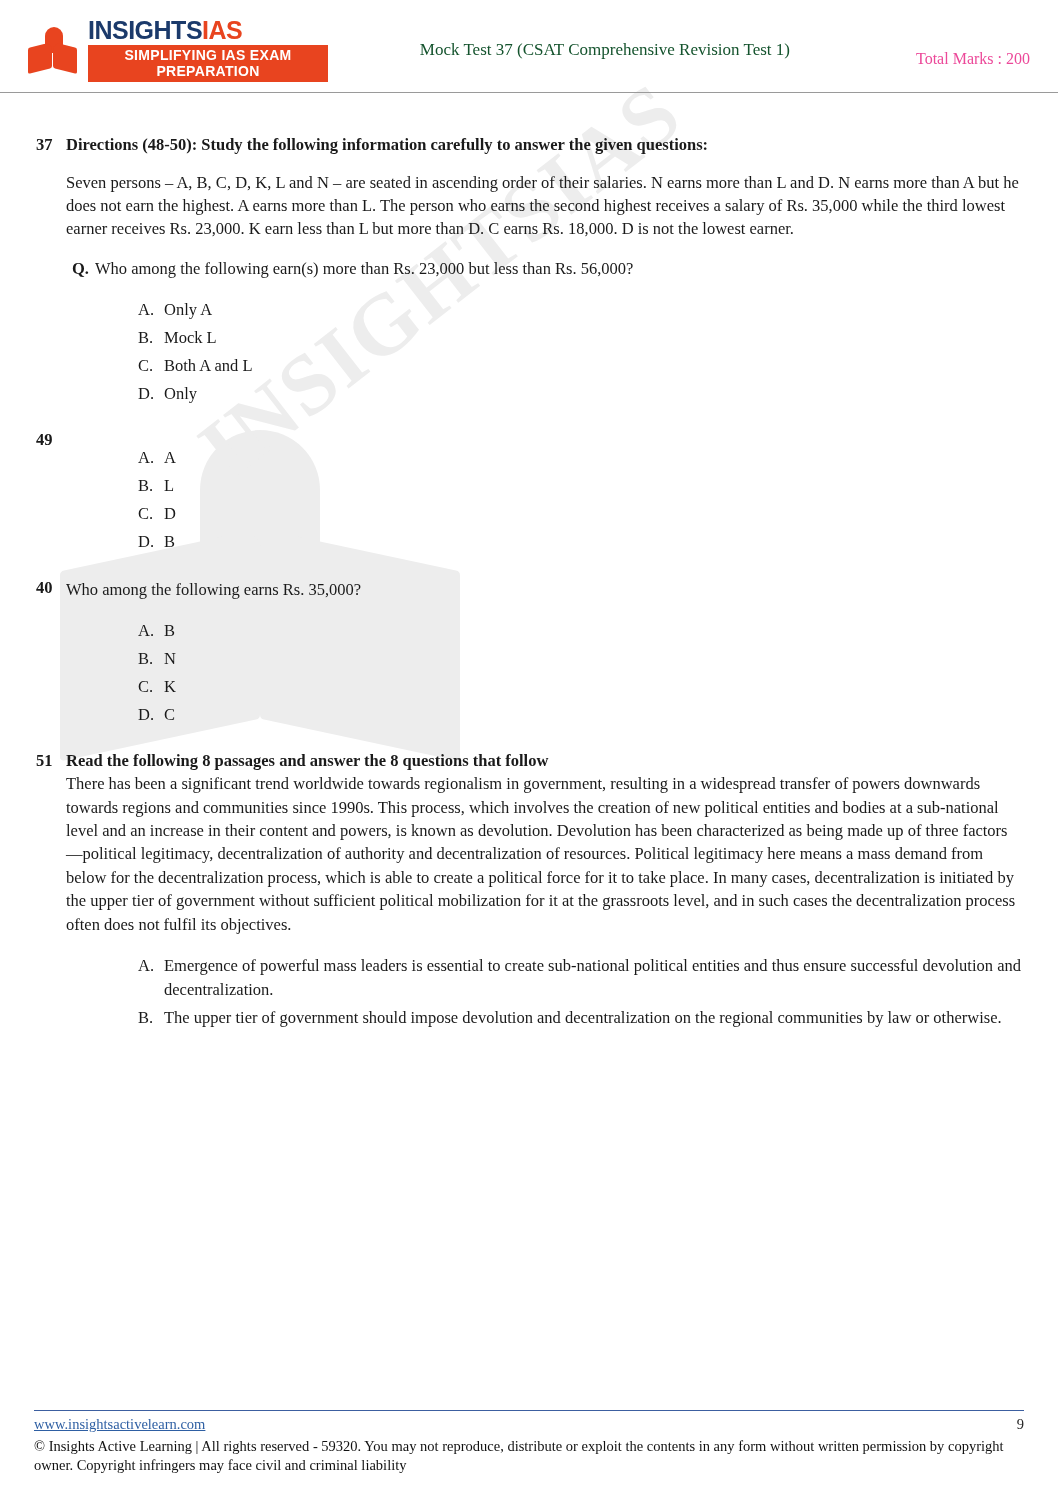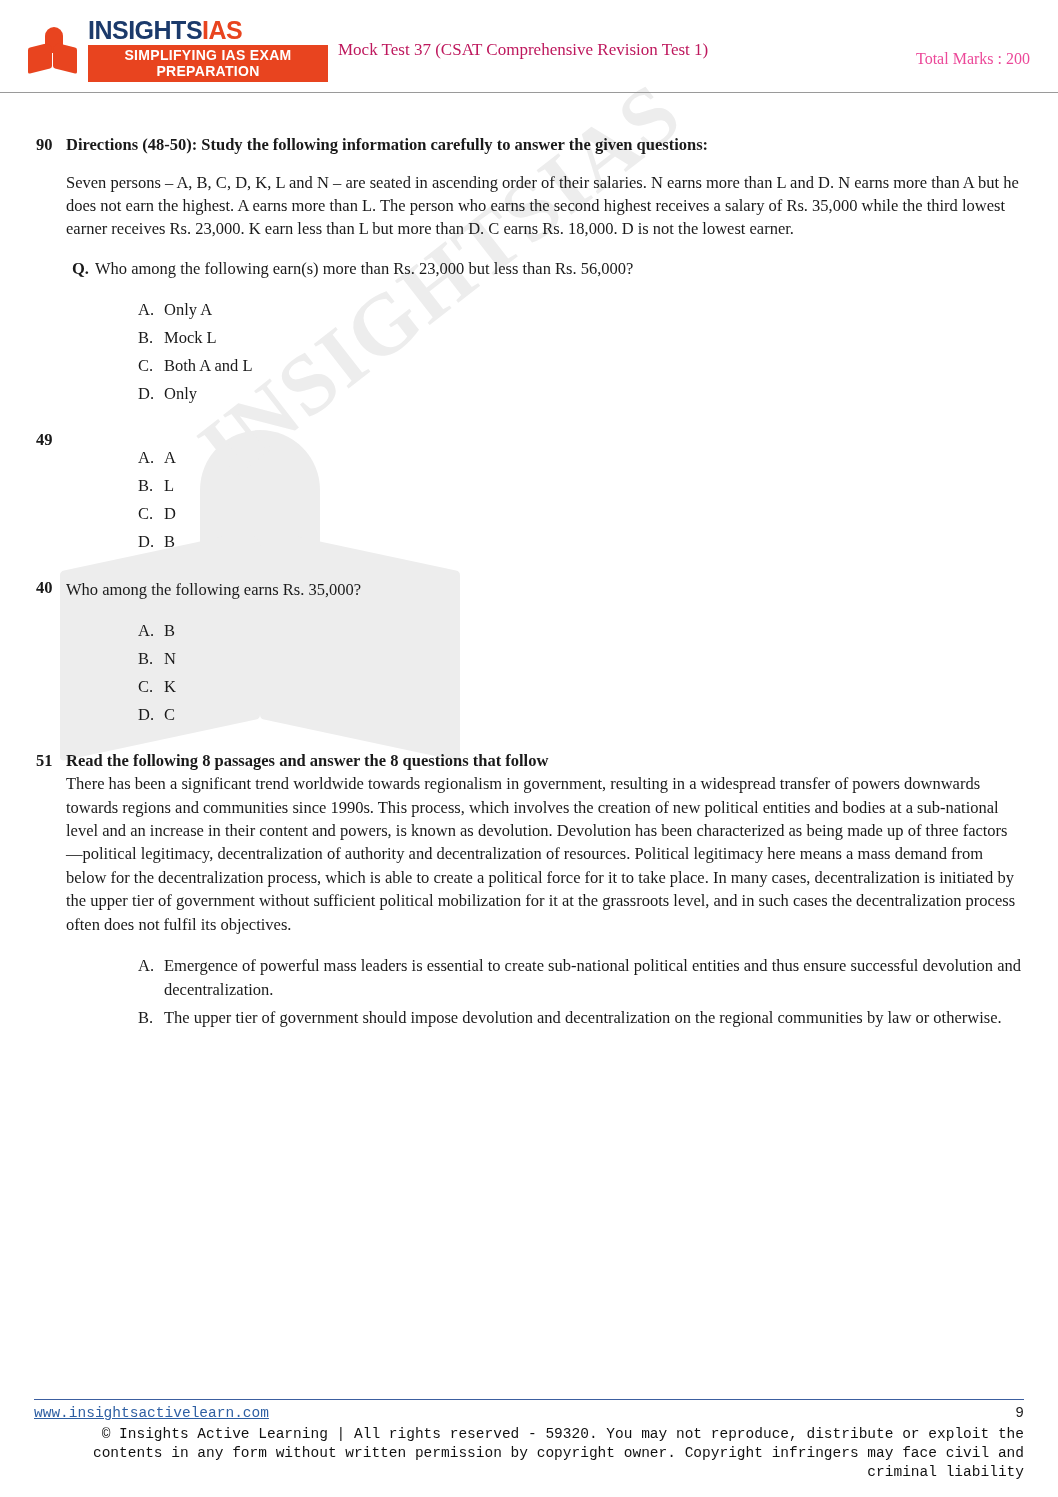--- a/index.html
+++ b/index.html
@@ -144,22 +144,22 @@
     font-size: 14px;
     font-weight: bold;
     letter-spacing: 0.3px;
     padding: 2px 4px 3px 4px;
     margin-top: 2px;
     text-align: center;
     line-height: 1.15;
   }
   .header-title {
     flex: 1;
-    text-align: left;
-    color: #be185d;
+    text-align: right;
+    color: #14532d;
     font-size: 17px;
     line-height: 1.35;
     padding: 0 10px;
   }
   .header-marks {
     width: 230px;
     text-align: right;
     color: #ec4899;
     font-size: 16px;
     padding-top: 18px;
@@ -232,26 +232,25 @@
   }
 
   .simple-q {
     margin-top: 2px;
   }
 
   
   .footer {
     position: absolute;
     left: 0;
-    bottom: 1px;
+    bottom: 8px;
     width: 1058px;
     z-index: 2;
     padding: 0 34px 14px 34px;
     box-sizing: border-box;
-    font-family: Liberation Mono, monospace;
   }
   .footer-rule {
     border-top: 1px solid #3c5fa0;
     margin-bottom: 5px;
   }
   .footer-row {
     display: flex;
     justify-content: space-between;
     align-items: baseline;
   }
@@ -262,21 +261,20 @@
   }
   .footer-page {
     font-size: 14.5px;
     color: #222;
   }
   .footer-note {
     margin-top: 4px;
     font-size: 14.5px;
     color: #111;
     line-height: 1.3;
-    text-align: right;
   }
 </style>
 </head>
 <body>
 
 <div class="page">
 
   <div class="watermark">
     <div class="wm-book">
       <div class="pg flame"></div>
@@ -300,21 +298,21 @@
         <div class="l2">SIMPLIFYING IAS EXAM PREPARATION</div>
       </div>
     </div>
     <div class="header-title">Mock Test 37 (CSAT Comprehensive Revision Test 1)</div>
     <div class="header-marks">Total Marks : 200</div>
   </div>
 
   <div class="content">
 
     <div class="q-block">
-      <div class="q-num">90</div>
+      <div class="q-num">37</div>
       <div class="q-body">
         <div class="q-heading">Directions (48-50): Study the following information carefully to answer the given questions:</div>
         <div class="para">Seven persons – A, B, C, D, K, L and N – are seated in ascending order of their salaries. N earns more than L and D. N earns more than A but he does not earn the highest. A earns more than L. The person who earns the second highest receives a salary of Rs. 35,000 while the third lowest earner receives Rs. 23,000. K earn less than L but more than D. C earns Rs. 18,000. D is not the lowest earner.</div>
         <div class="q-line">
           <span class="q-label">Q.</span><span>Who among the following earn(s) more than Rs. 23,000 but less than Rs. 56,000?</span>
         </div>
         <ol class="options">
           <li>
             <span class="opt-key">A.</span>
             <span class="opt-txt">Only A</span>

